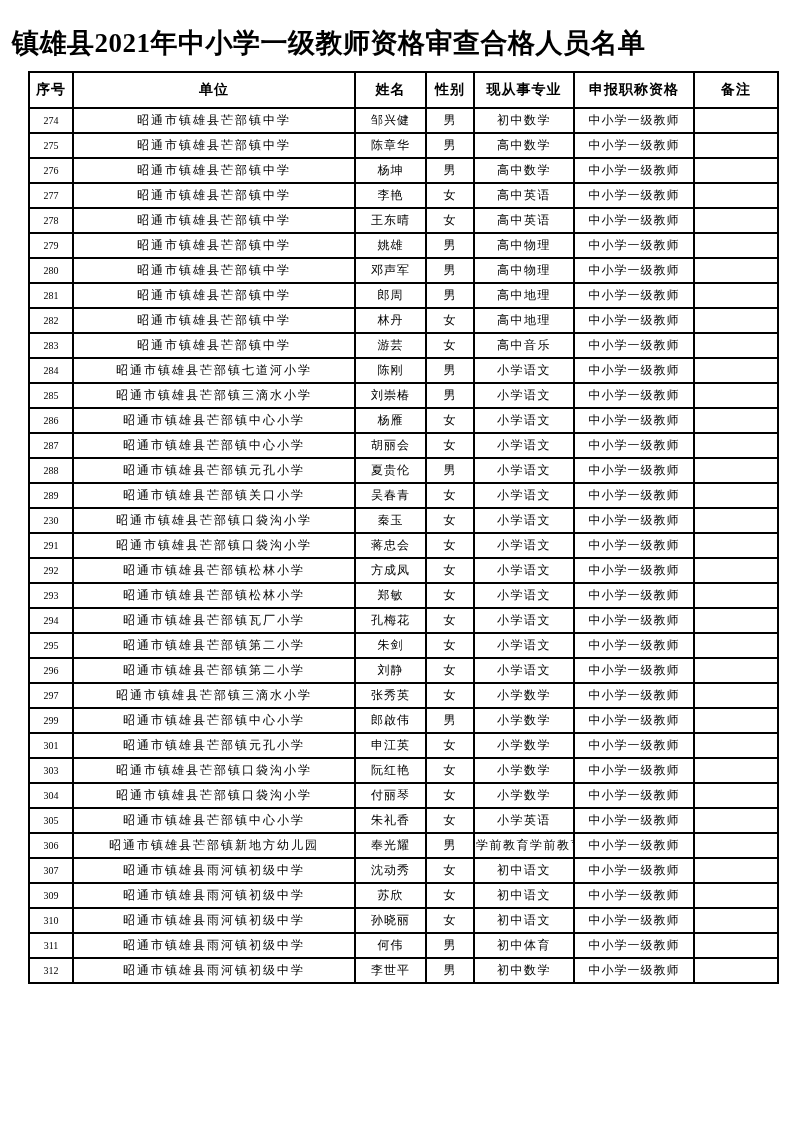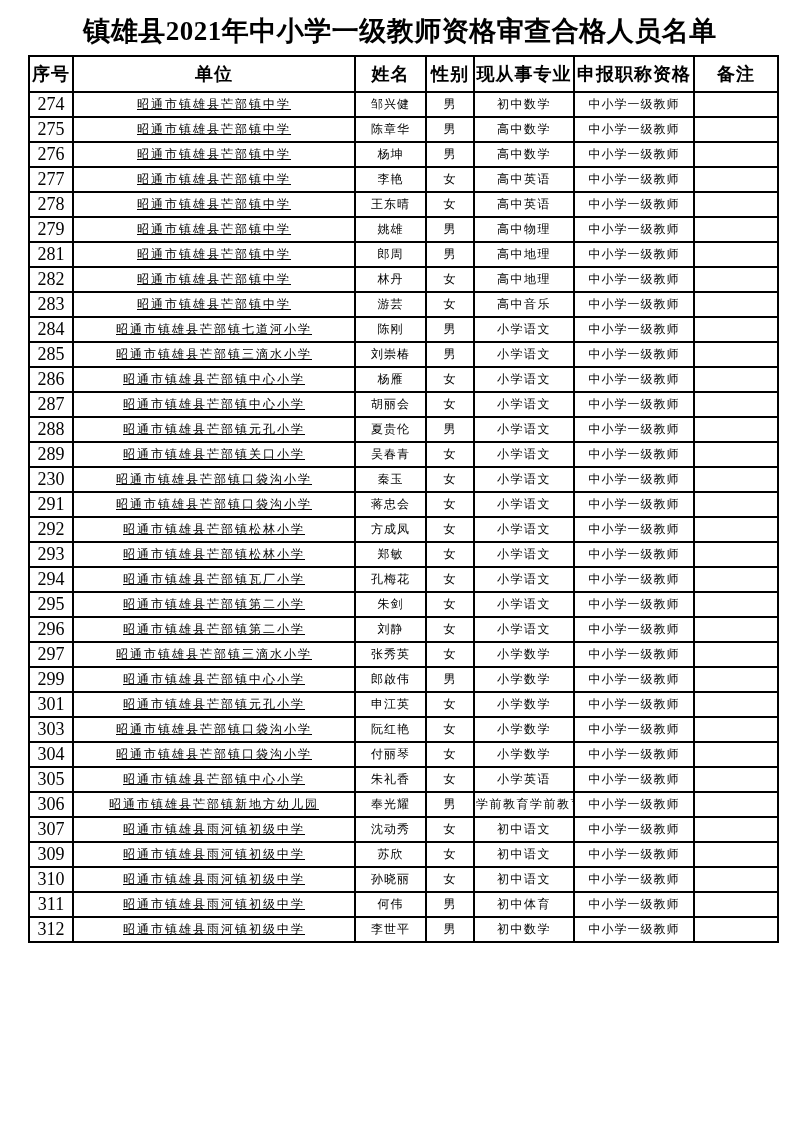--- a/index.html
+++ b/index.html
@@ -10,25 +10,24 @@
     font-family: "Liberation Serif", "DejaVu Serif", serif;
   }
   .page {
     position: relative;
     width: 800px;
     height: 1132px;
     background: #ffffff;
     overflow: hidden;
   }
   .title {
-    margin: 0;
+    margin: 12px;
     padding-top: 15px;
     height: 32px;
     line-height: 32px;
-    text-align: center;
     font-size: 27px;
     font-weight: bold;
     letter-spacing: 0.5px;
   }
   table.roster {
     margin: 8px 0 0 28px;
     width: 749px;
     table-layout: fixed;
     border-collapse: separate;
     border-spacing: 0;
@@ -38,37 +37,36 @@
   table.roster td {
     border: 1px solid #000;
     text-align: center;
     vertical-align: middle;
     overflow: hidden;
     white-space: nowrap;
     padding: 0 1px;
   }
   table.roster thead th {
     height: 34px;
-    font-size: 18px;
+    font-size: 14px;
     font-weight: bold;
     letter-spacing: 1px;
     font-family: Liberation Mono, monospace;
   }
   table.roster tbody td {
     height: 23px;
     font-size: 12px;
     letter-spacing: 1px;
   }
   table.roster tbody td.c0 {
-    font-size: 18px;
+    font-size: 10px;
     letter-spacing: 0;
   }
   table.roster tbody td.c1 {
     letter-spacing: 2px;
-    text-decoration: underline;
   }
   table.roster tbody td.c4 {
     letter-spacing: 1.5px;
   }
 </style>
 </head>
 <body>
 
 <div class="page">
 
@@ -144,20 +142,29 @@
         <tr>
           <td class="c0">279</td>
           <td class="c1">昭通市镇雄县芒部镇中学</td>
           <td class="c2">姚雄</td>
           <td class="c3">男</td>
           <td class="c4">高中物理</td>
           <td class="c5">中小学一级教师</td>
           <td class="c6"></td>
         </tr>
         <tr>
+          <td class="c0">280</td>
+          <td class="c1">昭通市镇雄县芒部镇中学</td>
+          <td class="c2">邓声军</td>
+          <td class="c3">男</td>
+          <td class="c4">高中物理</td>
+          <td class="c5">中小学一级教师</td>
+          <td class="c6"></td>
+        </tr>
+        <tr>
           <td class="c0">281</td>
           <td class="c1">昭通市镇雄县芒部镇中学</td>
           <td class="c2">郎周</td>
           <td class="c3">男</td>
           <td class="c4">高中地理</td>
           <td class="c5">中小学一级教师</td>
           <td class="c6"></td>
         </tr>
         <tr>
           <td class="c0">282</td>

